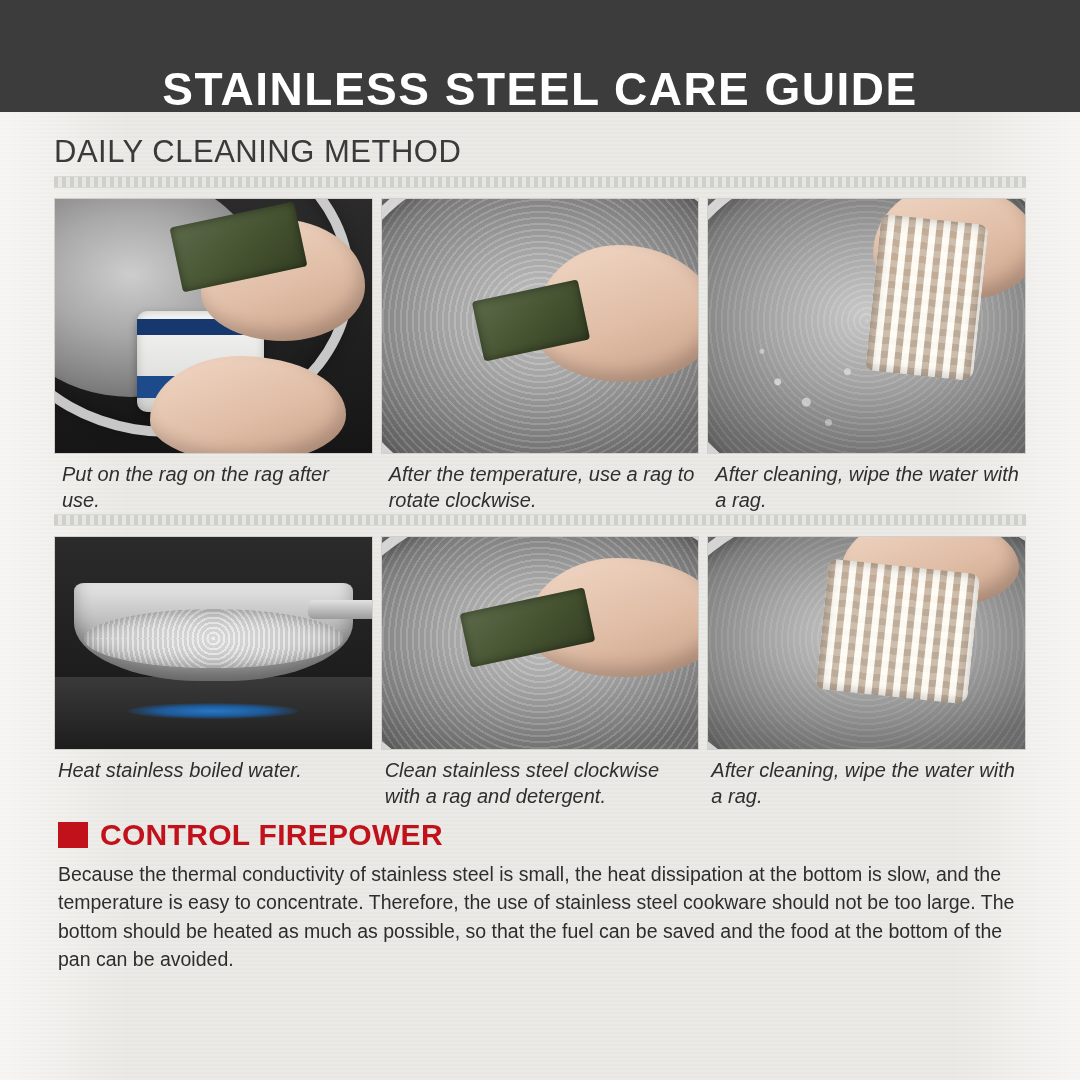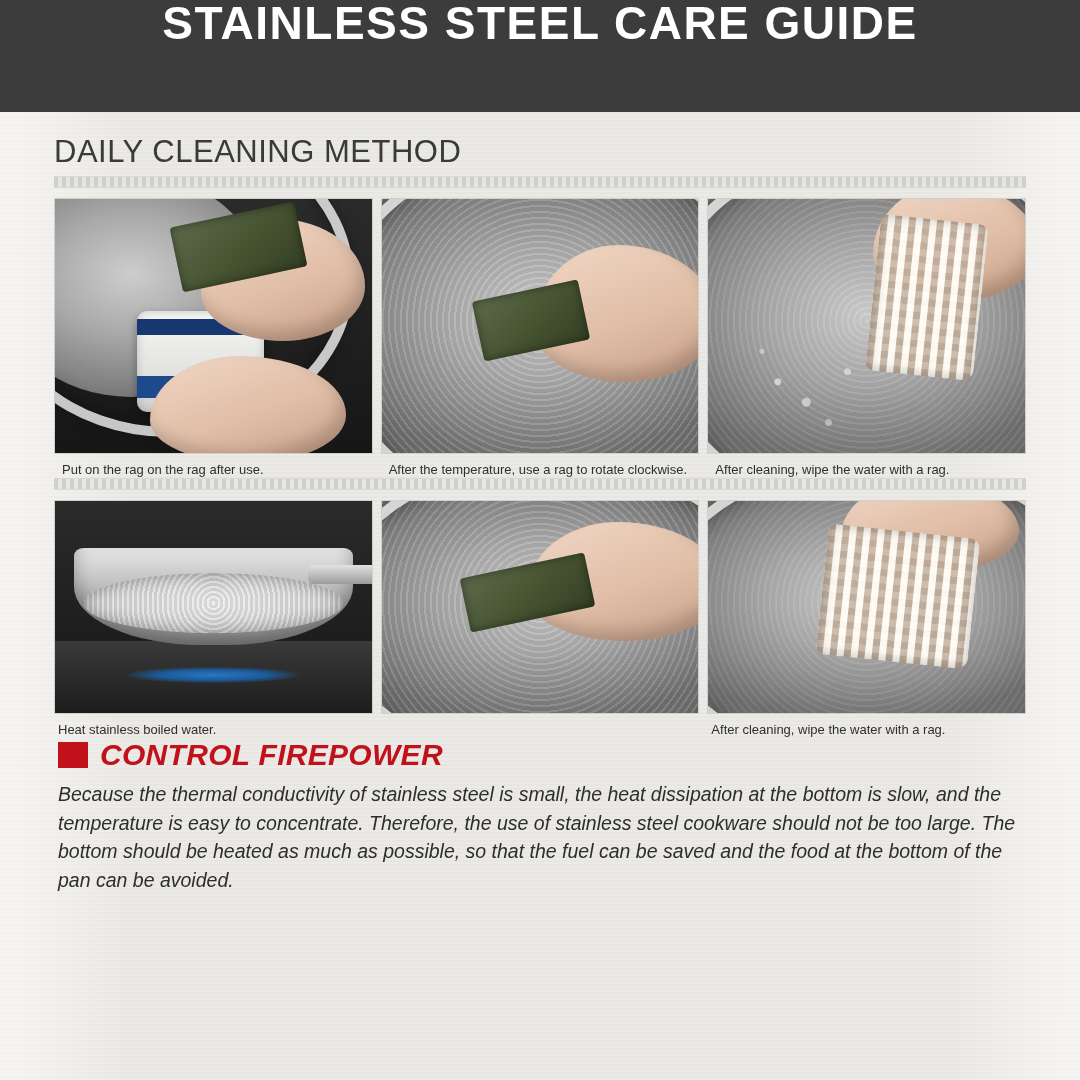--- a/index.html
+++ b/index.html
@@ -21,21 +21,21 @@
       linear-gradient(90deg, rgba(255,255,255,0.55) 0%, rgba(255,255,255,0) 12%, rgba(255,255,255,0) 88%, rgba(255,255,255,0.55) 100%),
       repeating-linear-gradient(0deg, #eceae6 0px, #eceae6 2px, #e8e6e2 2px, #e8e6e2 4px),
       #eceae6;
   }
 
   
   .header {
     height: 112px;
     background: #3c3c3c;
     display: flex;
-    align-items: flex-start;
+    align-items: flex-end;
     justify-content: center;
   }
   .header-title {
     color: #ffffff;
     font-size: 46px;
     font-weight: bold;
     letter-spacing: 1.5px;
     text-transform: uppercase;
     text-align: center;
     line-height: 1;
@@ -81,24 +81,25 @@
     height: 256px;
     position: relative;
     overflow: hidden;
     background: #8d8d8d;
     border: 1px solid #cfcfcb;
     box-sizing: border-box;
   }
   .row.paste .photo { height: 214px; }
 
   .caption {
-    font-size: 13px;
+    font-size: 20px;
     line-height: 1.32;
     color: #2f2f2f;
     padding: 7px 2px 0 4px;
+    font-style: italic;
   }
   .row.daily .caption { padding-left: 8px; }
 
   
   .pan-base {
     position: absolute;
     inset: 0;
     background:
       radial-gradient(ellipse 70% 60% at 50% 45%, #cdcdcd 0%, #a9a9a9 45%, #8a8a8a 75%, #6e6e6e 100%);
   }
@@ -232,24 +233,23 @@
     background:
       radial-gradient(circle at 22% 72%, rgba(255,255,255,0.55) 0 3px, rgba(255,255,255,0) 4px),
       radial-gradient(circle at 31% 80%, rgba(255,255,255,0.5) 0 4px, rgba(255,255,255,0) 5px),
       radial-gradient(circle at 44% 68%, rgba(255,255,255,0.45) 0 3px, rgba(255,255,255,0) 4px),
       radial-gradient(circle at 17% 60%, rgba(255,255,255,0.4) 0 2px, rgba(255,255,255,0) 3px),
       radial-gradient(circle at 38% 88%, rgba(255,255,255,0.4) 0 3px, rgba(255,255,255,0) 4px);
   }
 
   
   .firepower {
-    margin: 0 0 0 0;
+    margin: 8px 0 0 0;
     padding: 0 28px 0 30px;
     box-sizing: border-box;
-    font-style: italic;
   }
   .fp-head {
     display: flex;
     align-items: center;
     gap: 12px;
   }
   .fp-square {
     width: 30px;
     height: 26px;
     background: #c1121c;
@@ -344,20 +344,21 @@
       </div>
 
       <div class="cell">
         <div class="photo">
           <div class="pan-base"></div>
           <div class="swirl"></div>
           <div class="rim big"></div>
           <div class="hand" style="right:-8%; top:10%; width:62%; height:56%;"></div>
           <div class="sponge" style="left:26%; top:30%; width:40%; height:26%;"></div>
         </div>
+        <div class="caption">Clean stainless steel clockwise with a rag and detergent.</div>
       </div>
 
       <div class="cell">
         <div class="photo">
           <div class="pan-base"></div>
           <div class="swirl" style="opacity:0.3;"></div>
           <div class="rim big"></div>
           <div class="hand" style="right:2%; top:-10%; width:56%; height:44%;"></div>
           <div class="cloth" style="left:36%; top:14%; width:48%; height:62%;"></div>
         </div>

